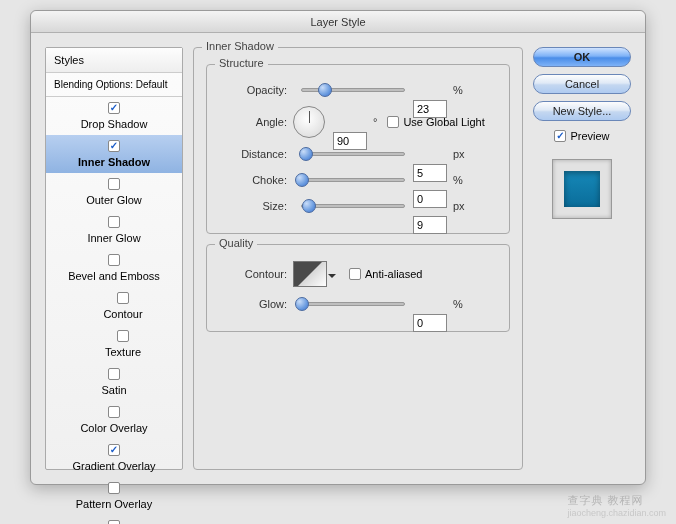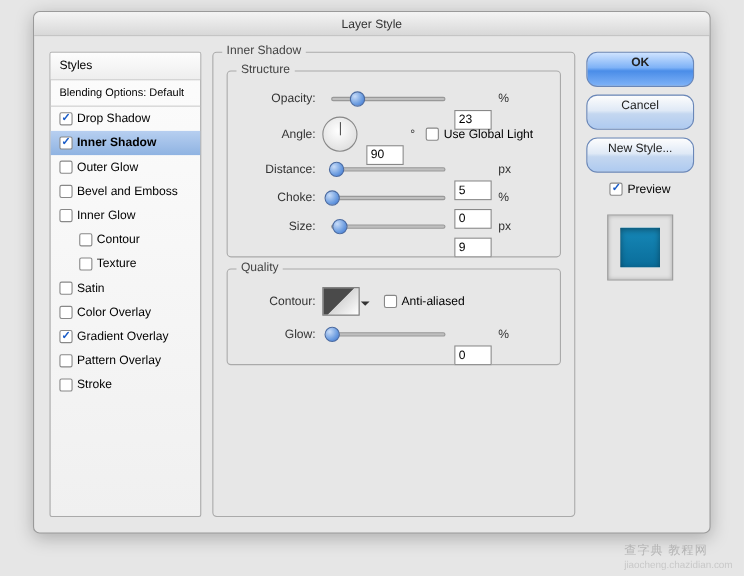--- a/index.html
+++ b/index.html
@@ -3,21 +3,21 @@
 <meta charset="utf-8">
 <style>
 * { box-sizing: border-box; margin: 0; padding: 0; font-family: "Lucida Grande", Arial, sans-serif; font-size: 11px; }
 body { background: #e6e6e6; width: 676px; height: 524px; position: relative; }
 .window { position: absolute; left: 30px; top: 10px; width: 616px; height: 475px; background: #e7e7e7; border: 1px solid #9a9a9a; border-radius: 6px; box-shadow: 0 4px 16px rgba(0,0,0,0.25); }
 .titlebar { height: 22px; background: linear-gradient(#f4f4f4,#d8d8d8); border-bottom: 1px solid #b0b0b0; border-radius: 6px 6px 0 0; text-align: center; line-height: 22px; color: #333; }
 .content { display: flex; padding: 14px; gap: 10px; height: calc(100% - 22px); }
 .sidebar { width: 138px; background: linear-gradient(#fcfcfc,#f0f0f0); border: 1px solid #aaa; border-radius: 2px; }
 .sb-head { padding: 6px 8px; background: linear-gradient(#fdfdfd,#eee); border-bottom: 1px solid #ccc; }
 .sb-blend { padding: 6px 8px; font-size: 10px; border-bottom: 1px solid #ccc; }
-.sb-item { padding: 5px 8px; display: flex; align-items: center; gap: 4px; cursor: default; }
+.sb-item { padding: 5px 8px; display: flex; align-items: center; gap: 4px; cursor: default; flex-direction: column; }
 .sb-item.sub { padding-left: 26px; }
 .sb-item.sel { background: linear-gradient(#b7cff0,#8fb3e2); color: #000; font-weight: bold; }
 .chk { width: 12px; height: 12px; border: 1px solid #888; border-radius: 2px; background: #fff; display: inline-flex; align-items: center; justify-content: center; flex-shrink: 0; }
 .chk.on::after { content: "✓"; color: #1a5cc8; font-size: 10px; font-weight: bold; line-height: 1; }
 .main { flex: 1; position: relative; }
 .fs { border: 1px solid #aaa; border-radius: 4px; padding: 10px 12px 12px 12px; margin-bottom: 10px; position: relative; }
 .fs > legend { padding: 0 4px; color: #444; position: absolute; top: -8px; left: 8px; background: #e7e7e7; }
 .fs.outer { height: 100%; }
 .row { display: flex; align-items: center; margin: 4px 0; height: 22px; }
 .lbl { width: 74px; text-align: right; padding-right: 6px; color: #333; }
@@ -28,21 +28,21 @@
 .swatch { width: 26px; height: 16px; background: #fff; border: 1px solid #888; margin-left: 4px; box-shadow: inset 0 0 0 1px #ccc; }
 .slider { height: 4px; background: #bfbfbf; border: 1px solid #999; border-radius: 2px; position: relative; margin: 0 8px; }
 .slider .thumb { position: absolute; top: -6px; width: 14px; height: 14px; border-radius: 50%; background: radial-gradient(circle at 30% 30%, #c8dcf8, #6b9ce0 60%, #3c71d0); border: 1px solid #4a6aa0; transform: translateX(-50%); }
 .numbox { width: 34px; height: 18px; border: 1px solid #888; background: #fff; padding: 0 3px; line-height: 16px; font-size: 11px; margin-top: 37px; }
 .unit { margin-left: 6px; color: #333; }
 .anglewheel { width: 32px; height: 32px; border-radius: 50%; background: radial-gradient(circle at 45% 40%, #fff, #d6d6d6); border: 1px solid #888; position: relative; }
 .anglewheel::after { content:""; position:absolute; left:50%; top:4px; width:1px; height:12px; background:#555; transform-origin: bottom center; }
 .contour-sw { width: 34px; height: 26px; border: 1px solid #777; background: linear-gradient(135deg, #4a4a4a 0%, #4a4a4a 49%, #d8d8d8 51%, #fff 100%); position: relative; }
 .contour-sw::after { content:""; position:absolute; right:-10px; top:50%; border:4px solid transparent; border-top-color:#333; }
 .rcol { width: 98px; display: flex; flex-direction: column; align-items: stretch; gap: 7px; }
-.aqua-btn { height: 32px; border: 1px solid #6a87b8; border-radius: 10px; background: linear-gradient(#fdfdfd,#dfe9f6 45%,#c4d7f0 55%,#aecaf0); text-align: center; line-height: 18px; color: #222; cursor: default; }
+.aqua-btn { height: 20px; border: 1px solid #6a87b8; border-radius: 10px; background: linear-gradient(#fdfdfd,#dfe9f6 45%,#c4d7f0 55%,#aecaf0); text-align: center; line-height: 18px; color: #222; cursor: default; }
 .aqua-btn.primary { background: linear-gradient(#cfe3ff,#7eb2f7 45%,#4a8de8 55%,#7eb2f7); font-weight: bold; }
 .prev-row { display:flex; align-items:center; justify-content:center; gap:4px; margin-top:2px; }
 .preview-box { margin: 10px auto 0 auto; width: 60px; height: 60px; background: #e2e2e2; border: 1px solid #999; display:flex; align-items:center; justify-content:center; box-shadow: inset 0 0 4px rgba(0,0,0,0.25); }
 .preview-sw { width: 36px; height: 36px; background: linear-gradient(#1688b8,#0a6d9a); box-shadow: inset 0 2px 6px rgba(0,0,0,0.4); }
 .watermark { position:absolute; right:10px; bottom:6px; color:#b4b4b4; font-size:13px; letter-spacing:1px; }
 .watermark small { display:block; font-size:9px; text-align:left; color:#c8c8c8; letter-spacing:0; }
 </style>
 </head>
 <body>
 
@@ -61,25 +61,25 @@
           <div class="sb-item sel">
             <span class="chk on"></span>
             <span>Inner Shadow</span>
           </div>
           <div class="sb-item">
             <span class="chk"></span>
             <span>Outer Glow</span>
           </div>
           <div class="sb-item">
             <span class="chk"></span>
+            <span>Inner Glow</span>
+          </div>
+          <div class="sb-item">
+            <span class="chk"></span>
             <span>Bevel and Emboss</span>
-          </div>
-          <div class="sb-item">
-            <span class="chk"></span>
-            <span>Inner Glow</span>
           </div>
           <div class="sb-item sub">
             <span class="chk"></span>
             <span>Contour</span>
           </div>
           <div class="sb-item sub">
             <span class="chk"></span>
             <span>Texture</span>
           </div>
           <div class="sb-item">

